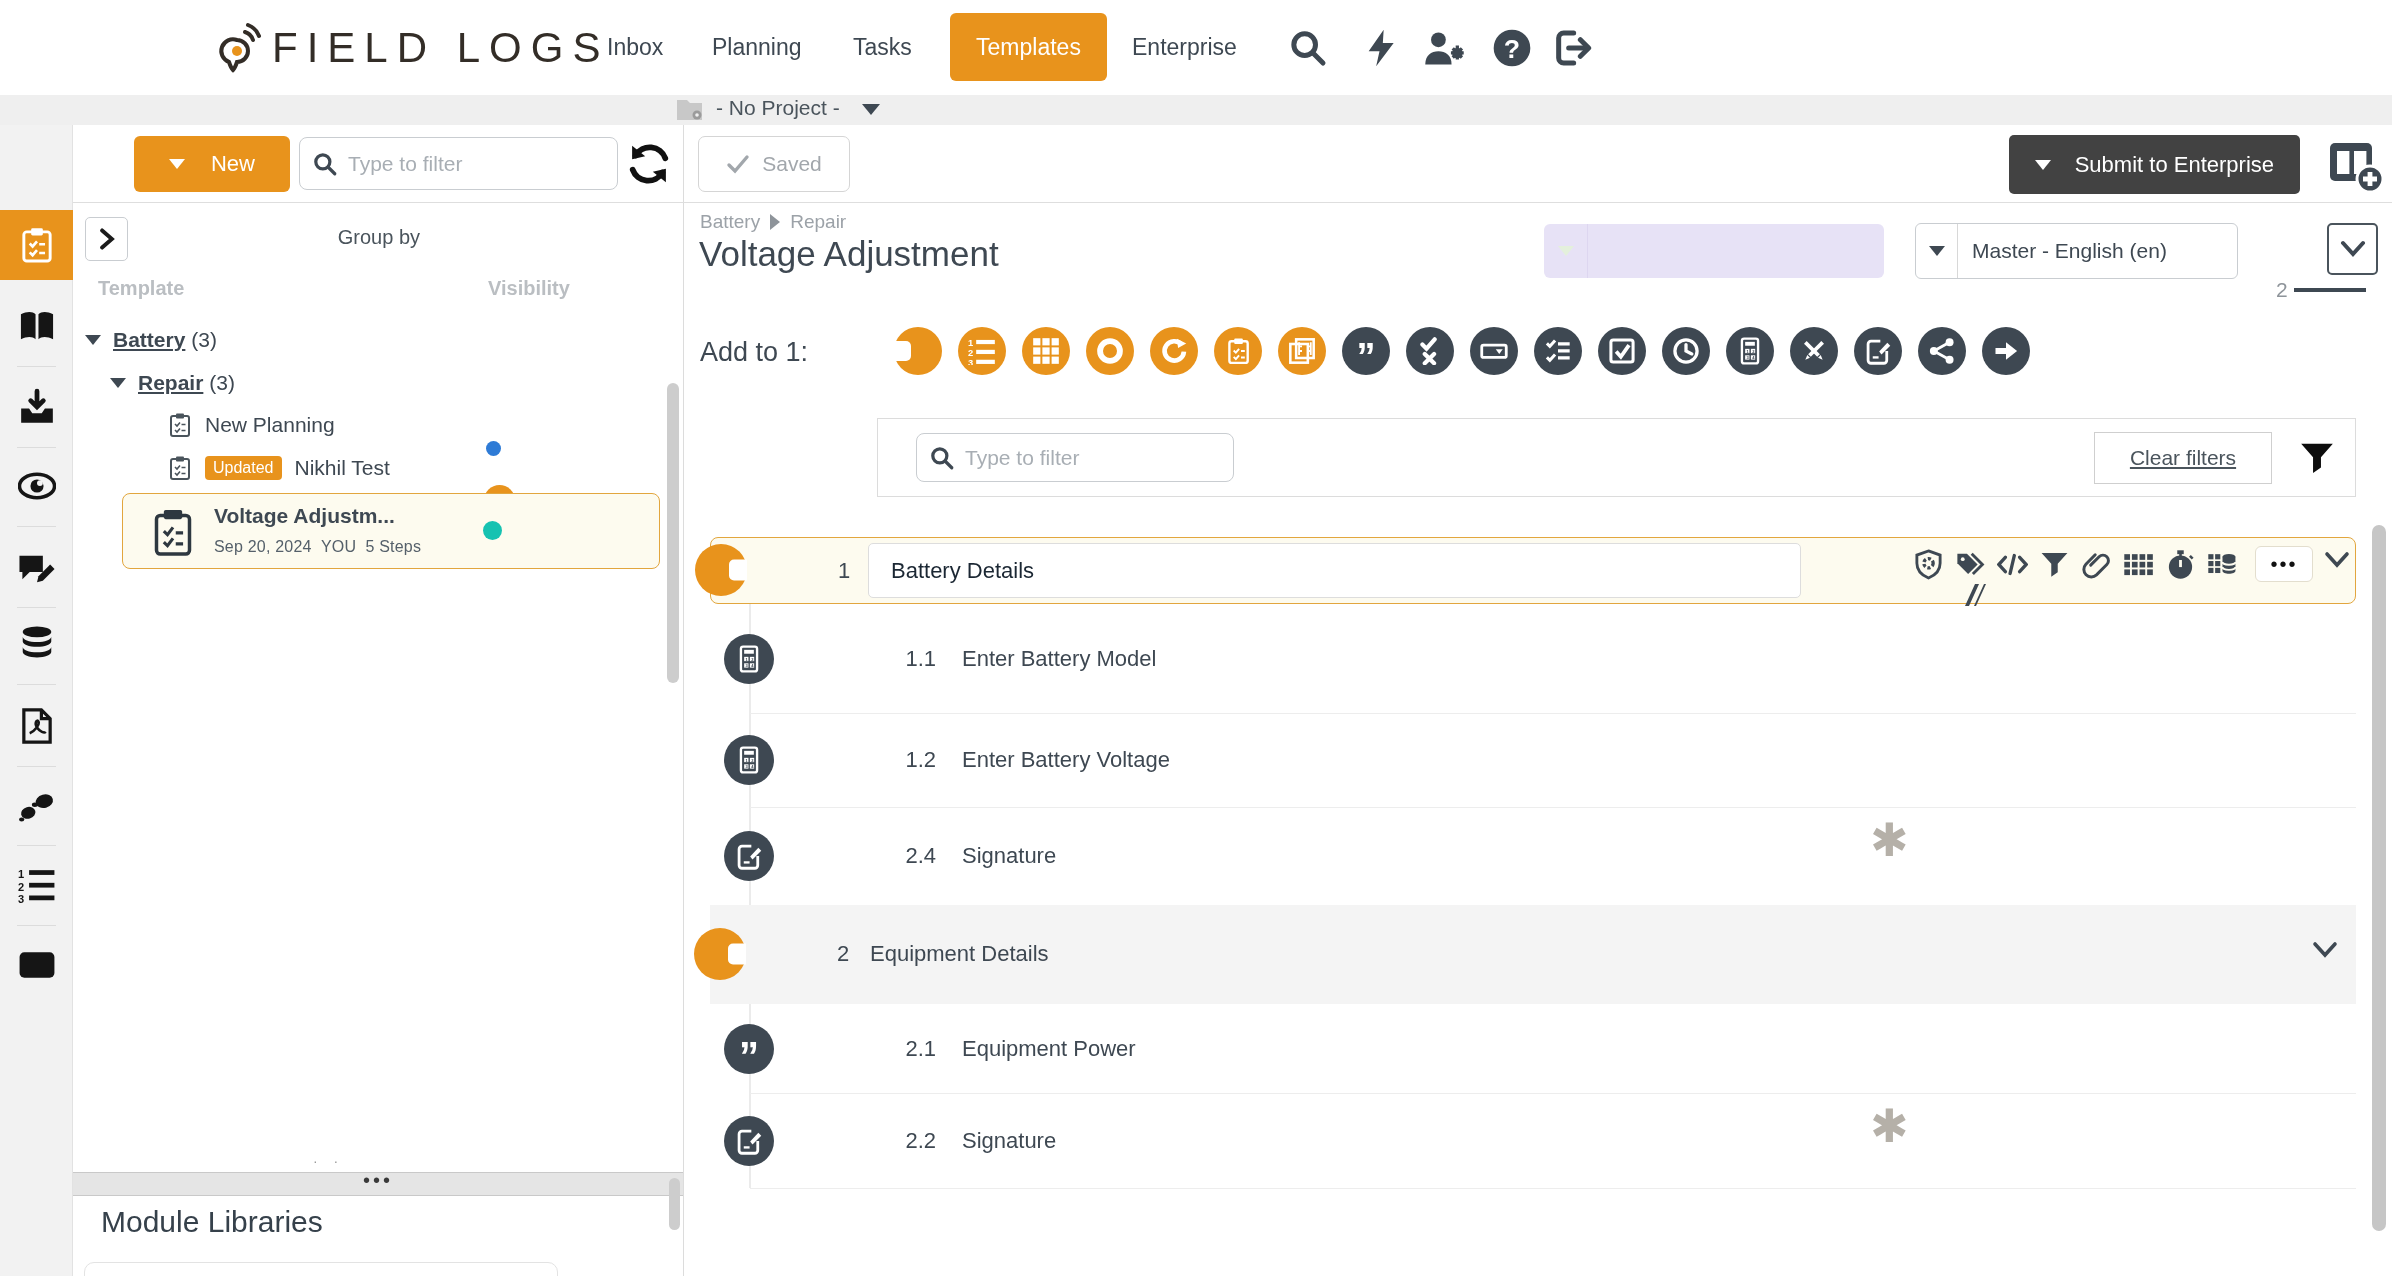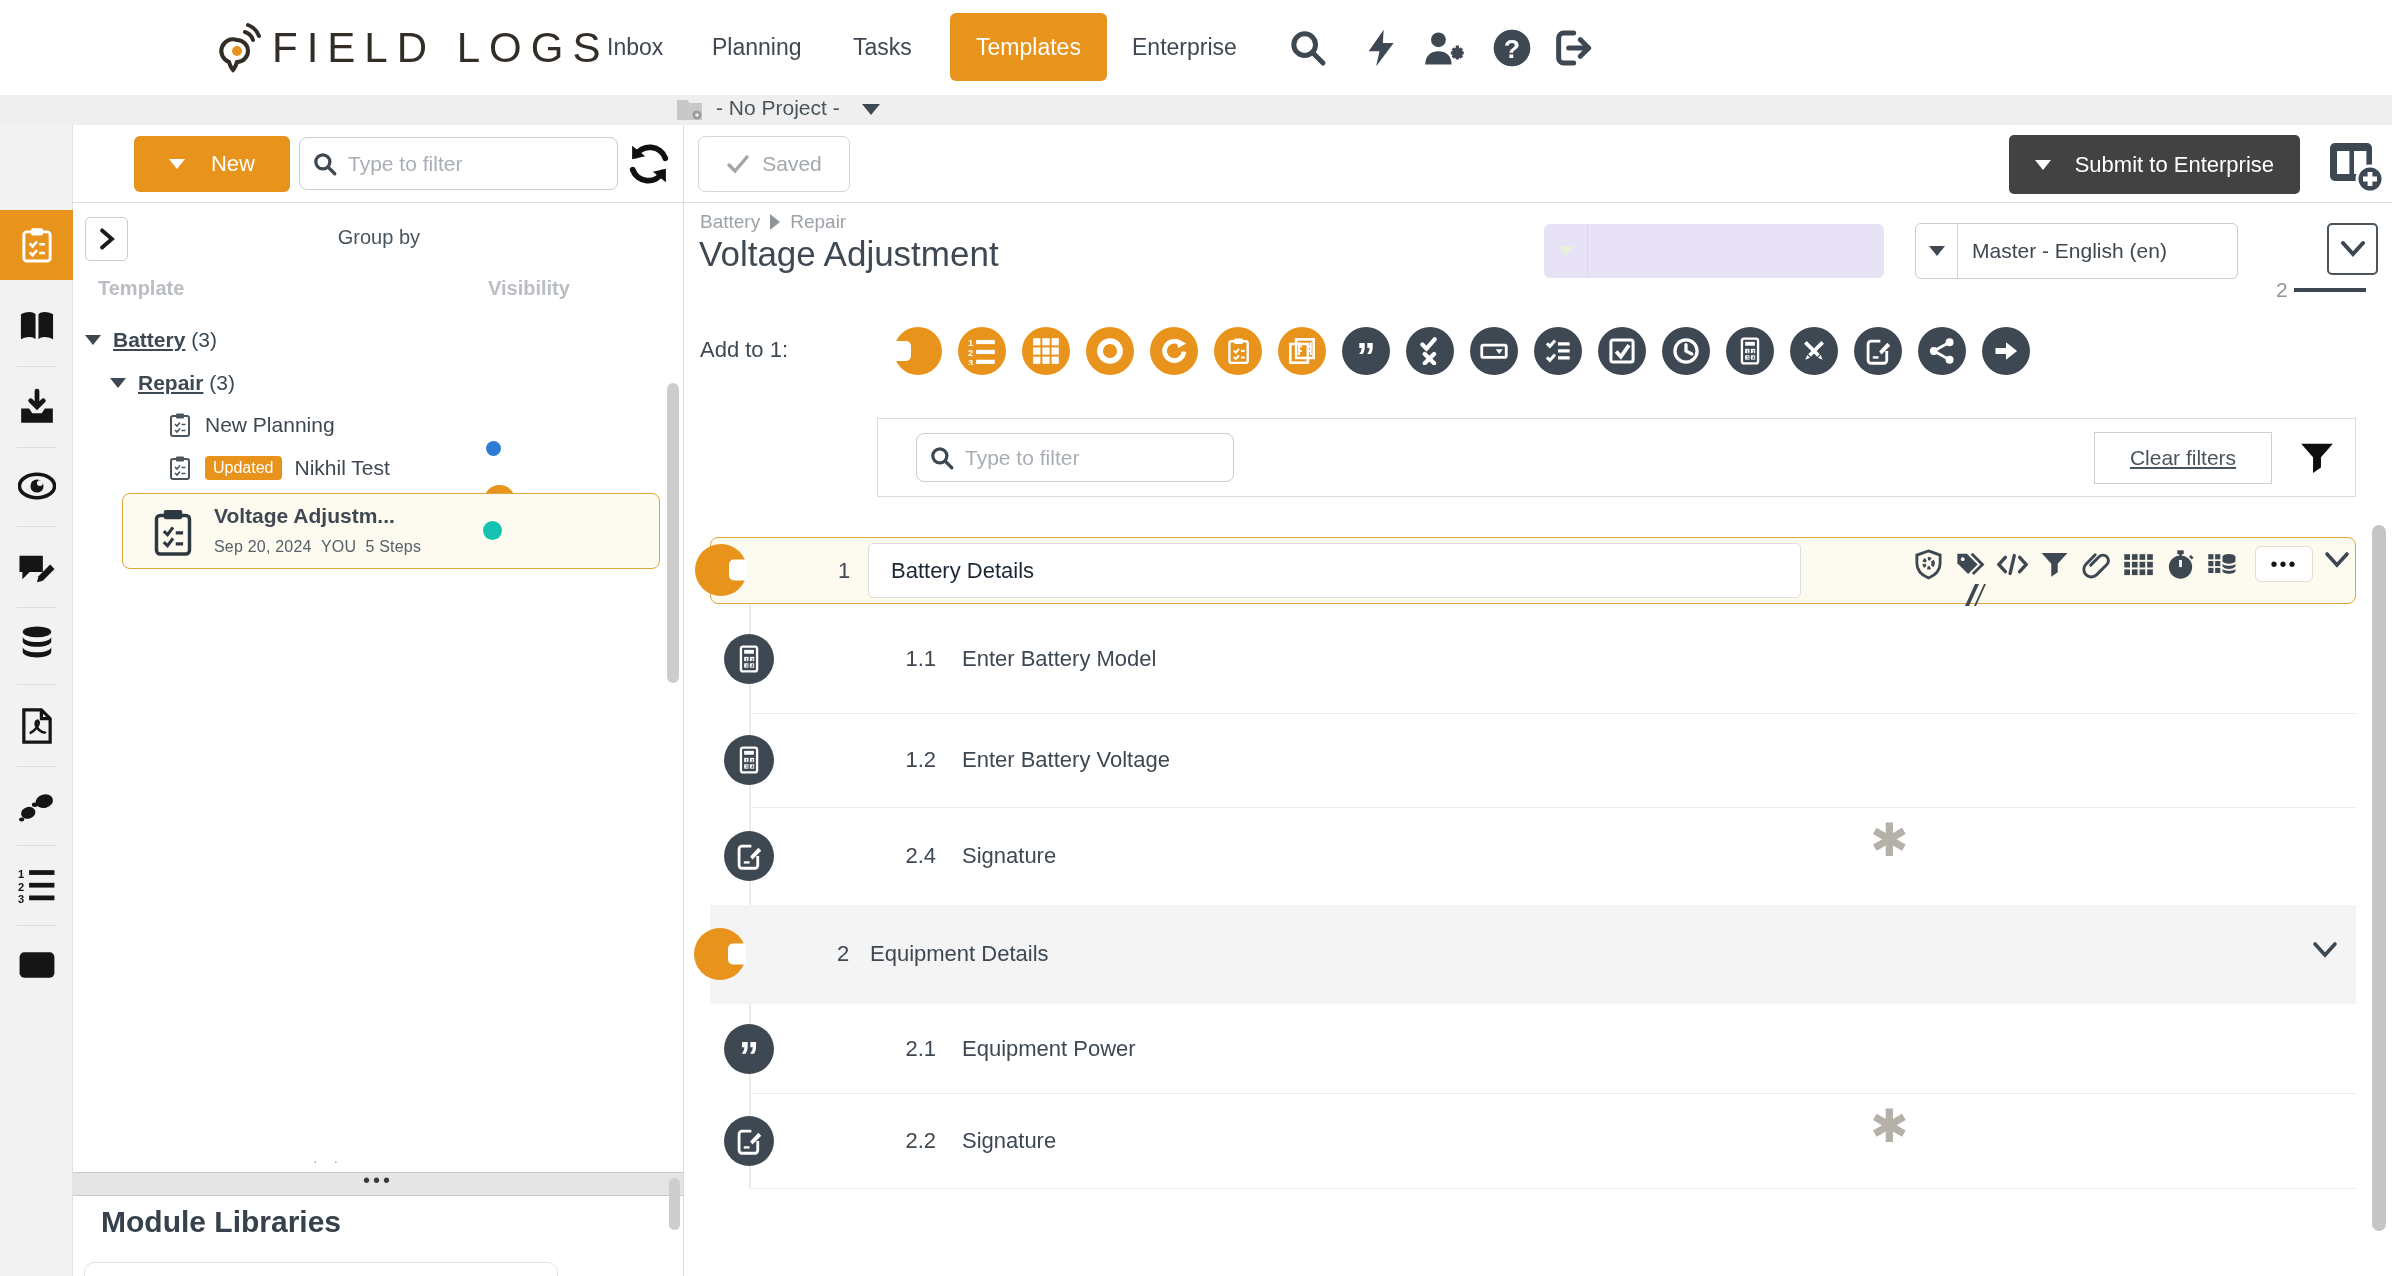--- a/index.html
+++ b/index.html
@@ -86,21 +86,21 @@
   #card-title { position:absolute; left:91px; top:10px; font-size:21px; font-weight:700; color:#3E4852; }
   #card-meta { position:absolute; left:91px; top:44px; font-size:16px; color:#55606A; letter-spacing:.2px; }
 
   .vscroll { position:absolute; background:#CDCDCD; border-radius:7px; }
 
   #dots-hint { position:absolute; left:240px; top:1028px; font-size:14px; color:#9a9a9a; letter-spacing:6px; }
   #resize-bar { position:absolute; left:0; top:1047px; width:610px; height:24px; background:#E5E5E5;
     border-top:1px solid #C9C9C9; border-bottom:1px solid #C9C9C9; display:flex; align-items:center;
     justify-content:center; cursor:row-resize; }
   #resize-bar span { font-size:20px; letter-spacing:3px; color:#3A3A3A; line-height:0; transform:translateY(-4px); }
-  #modlib-title { position:absolute; left:28px; top:1080px; font-size:30px; font-weight:700; color:#36414B; }
+  #modlib-title { position:absolute; left:28px; top:1080px; font-size:30px; font-weight:400; color:#36414B; }
   #modlib-box { position:absolute; left:11px; top:1137px; width:474px; height:60px; background:#fff;
     border:1px solid #E3E3E3; border-radius:10px; }
 
   
   #main { position:absolute; left:684px; top:125px; width:1708px; height:1151px; background:#fff; }
   #m-toolbar { position:absolute; left:0; top:0; width:1708px; height:78px; border-bottom:1px solid #DEDEDE; }
   #saved-btn { position:absolute; left:14px; top:11px; width:152px; height:56px; background:#fff;
     border:1px solid #D5D5D5; border-radius:7px; display:flex; align-items:center; justify-content:center;
     gap:12px; color:#A2A7AC; font-size:21px; cursor:default; font-family:inherit; }
   #saved-btn svg { width:24px; height:24px; }
@@ -125,21 +125,21 @@
     border-top:10px solid #E4F0DC; }
   #lang-dd { position:absolute; left:1231px; top:98px; width:323px; height:56px; background:#fff;
     border:1px solid #C9CDD1; border-radius:6px; display:flex; align-items:center; cursor:pointer; }
   #collapse-all-btn { position:absolute; left:1643px; top:98px; width:51px; height:52px; background:#fff;
     border:2px solid #4A545C; border-radius:5px; display:flex; align-items:center; justify-content:center;
     cursor:pointer; }
   #page-ind { position:absolute; left:1592px; top:153px; display:flex; align-items:center; gap:6px; }
   #page-ind .num { font-size:21px; color:#8E949A; }
   #page-ind .bar { width:72px; height:4px; background:#3E4852; }
 
-  #addto-label { position:absolute; left:16px; top:212px; font-size:22px; color:#3E4852; }
+  #addto-label { position:absolute; left:16px; top:212px; font-size:27px; color:#3E4852; }
   #palette { position:absolute; left:210px; top:202px; display:flex; gap:16px; }
   .pc { width:48px; height:48px; border-radius:50%; display:flex; align-items:center; justify-content:center;
     color:#fff; position:relative; cursor:pointer; flex:none; }
   .pc.orange { background:#E8931C; }
   .pc.dark { background:#3E4852; }
   .pc svg { width:28px; height:28px; }
   .pc .q { font-size:38px; font-weight:700; line-height:10px; transform:translateY(6px); }
   .notch-left::after, .notch-right::after { content:''; position:absolute; top:50%;
     transform:translateY(-50%); width:17px; height:20px; background:#fff; }
   .notch-left::after { left:0; border-radius:0 5px 5px 0; }

